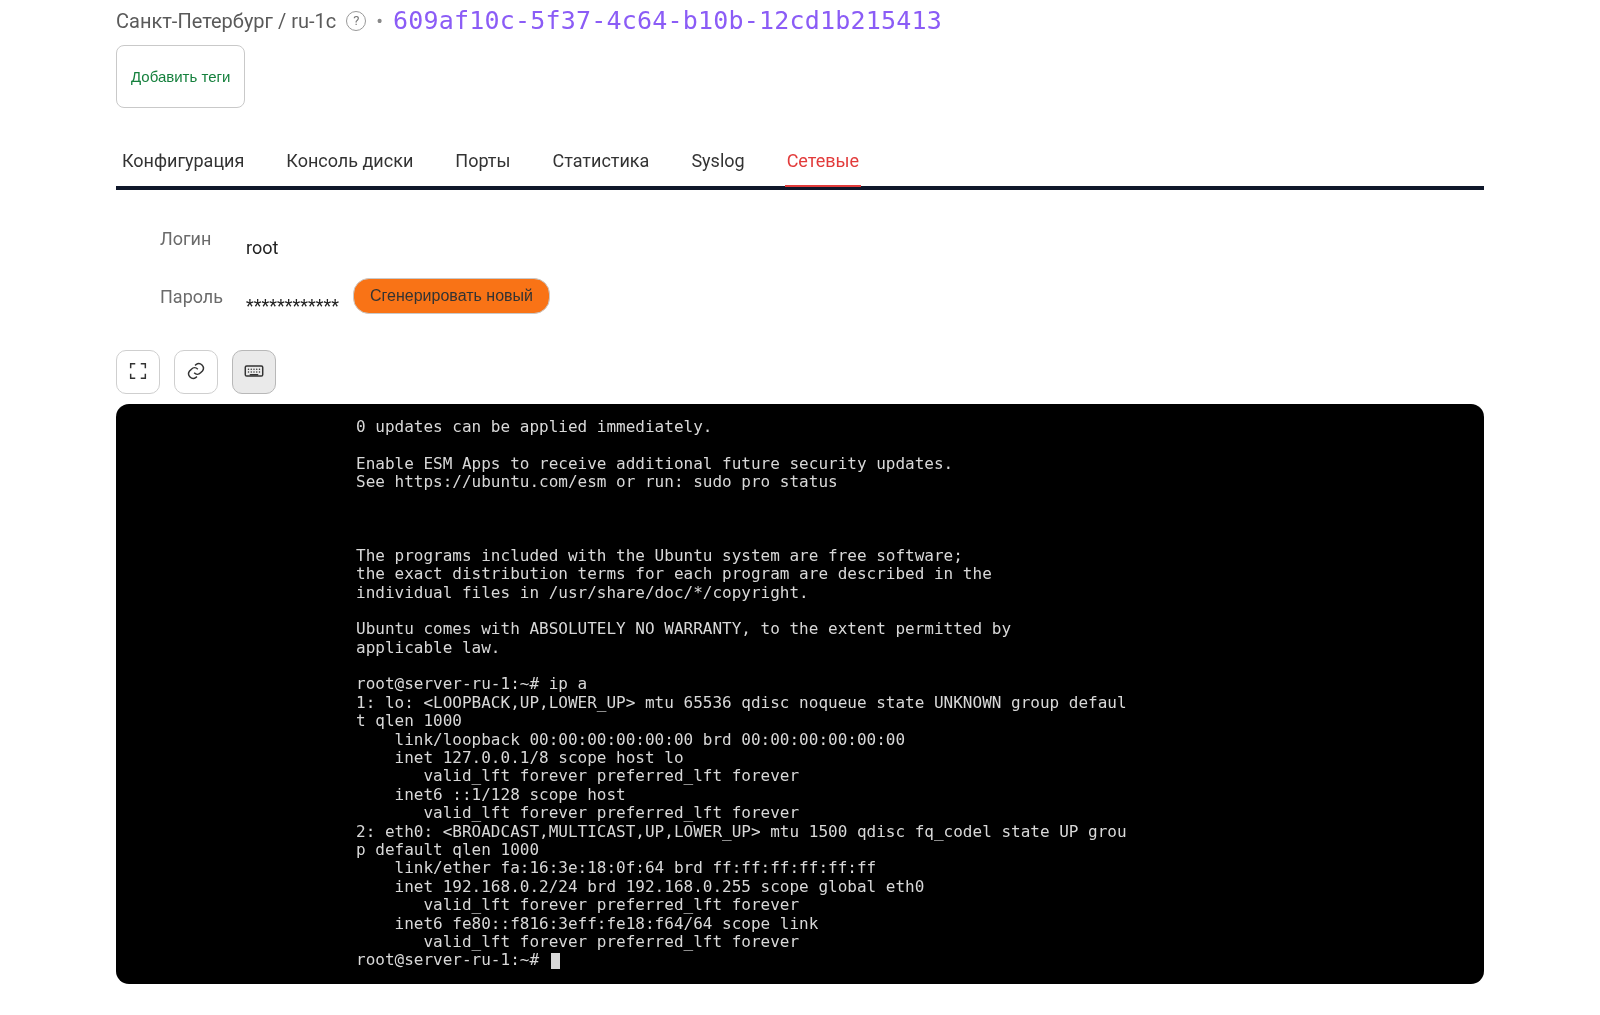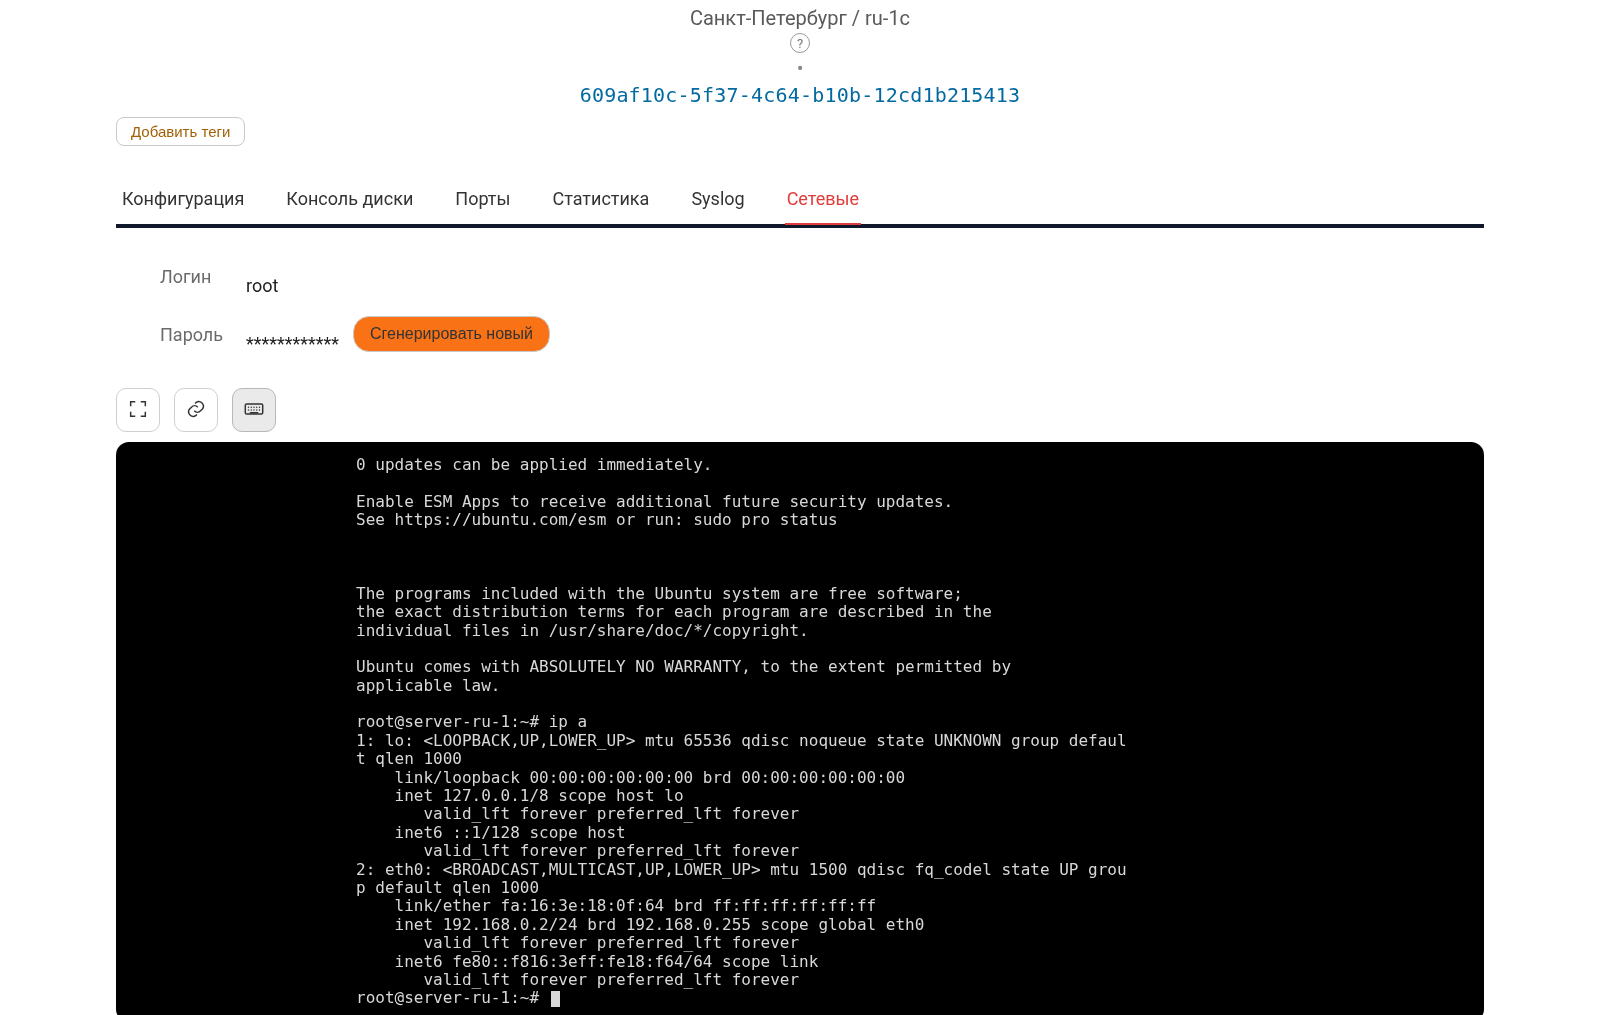--- a/index.html
+++ b/index.html
@@ -10,47 +10,46 @@
     font-size: 17px;
   }
   .page {
     max-width: 1400px;
     margin: 0 auto;
     padding: 0 16px;
   }
   .header-row {
     display: flex;
     align-items: center;
-    gap: 3px;
+    gap: 10px;
     color: #555;
     font-size: 20px;
     padding: 6px 0 10px 0;
-    flex-direction: column;
   }
   .header-row .loc { color: #5a5a5a; }
   .header-row .sep { color: #888; }
-  .header-row .uuid { color: #0369a1; font-family: ui-monospace, SFMono-Regular, Menlo, monospace; letter-spacing: 0.2px; font-size: 20px; }
+  .header-row .uuid { color: #8b5cf6; font-family: ui-monospace, SFMono-Regular, Menlo, monospace; letter-spacing: 0.2px; font-size: 25px; }
   .help-icon {
     display: inline-flex;
     align-items: center;
     justify-content: center;
     width: 20px; height: 20px;
     border: 1.4px solid #999;
     border-radius: 50%;
     font-size: 13px;
     color: #777;
     line-height: 1;
   }
   .tags-button {
     display: inline-block;
     border: 1.3px solid #c9c9c9;
     border-radius: 8px;
-    padding: 5px 14px;
+    padding: 22px 14px;
     font-size: 15px;
-    color: #a16207;
+    color: #15803d;
     background: #fff;
     cursor: pointer;
   }
   .tabs {
     display: flex;
     gap: 38px;
     border-bottom: 4px solid #0f172a;
     margin-top: 28px;
     padding: 0 4px;
   }

